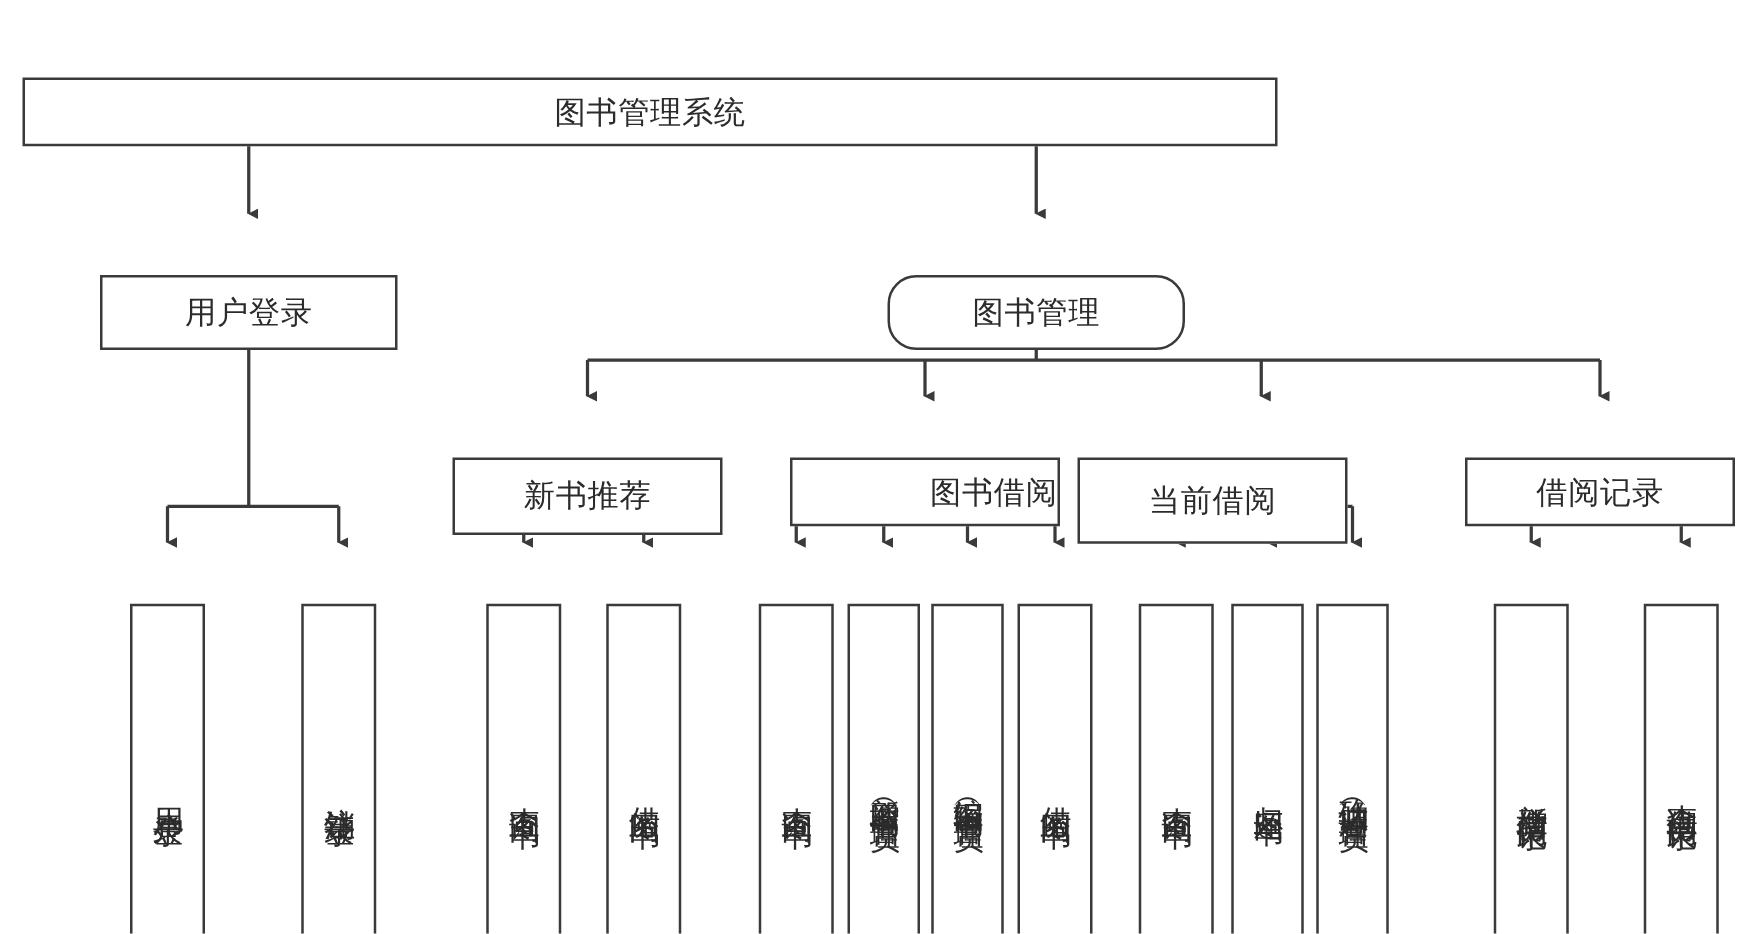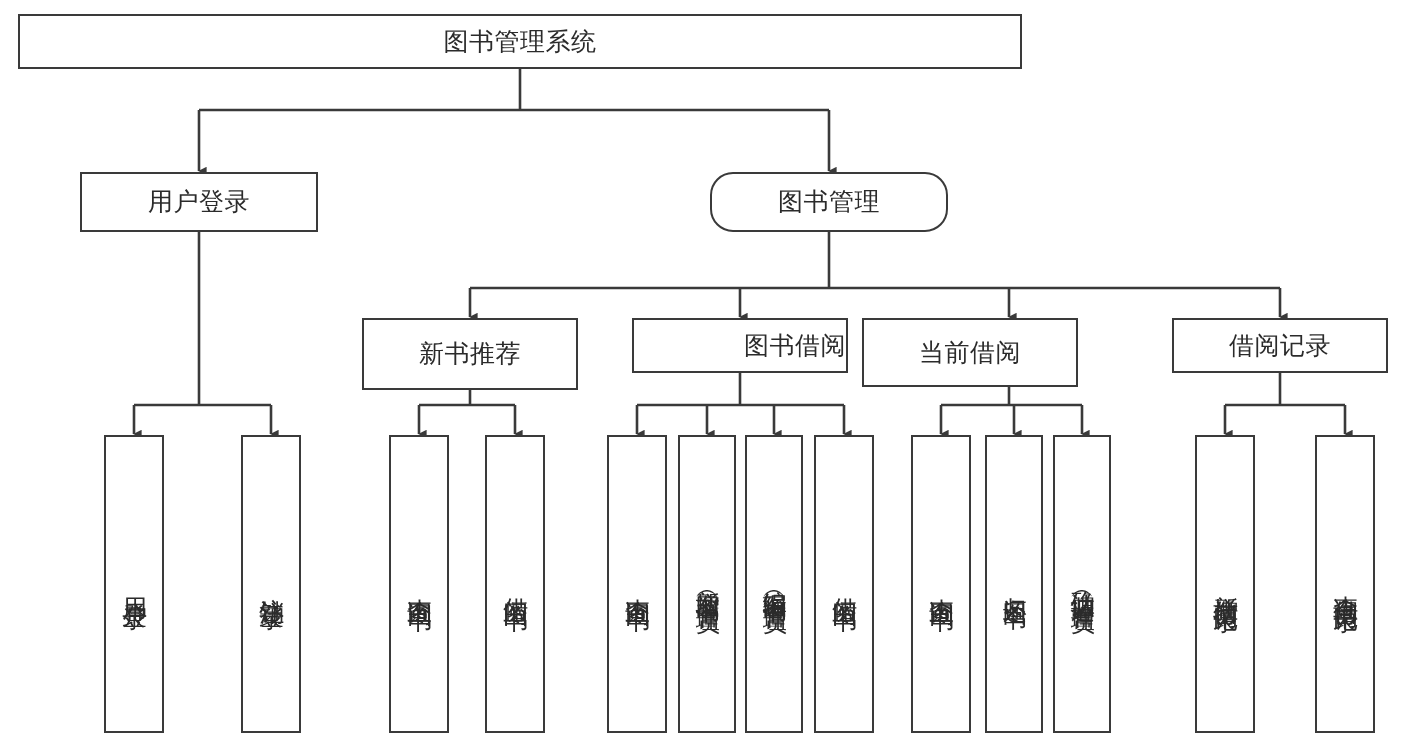--- a/index.html
+++ b/index.html
@@ -28,20 +28,21 @@
   .node {
     position: absolute;
     box-sizing: border-box;
     border: 2.5px solid #3a3a3a;
     background: #ffffff;
     display: flex;
     align-items: center;
     justify-content: center;
     color: #2b2b2b;
     z-index: 2;
+    margin-top: 48px;
   }
   .node .node-label {
     display: block;
     text-align: center;
     line-height: 1.18;
   }
   
   .node.horiz .node-label {
     font-size: 25px;
     letter-spacing: 0.5px;
@@ -127,21 +128,21 @@
   <div id="nodes-layer">
       <div class="node horiz" style="left: 18px; top: 14px; width: 1004px; height: 55px;">
         <span class="node-label">图书管理系统</span>
       </div>
       <div class="node horiz" style="left: 80px; top: 172px; width: 238px; height: 60px;">
         <span class="node-label">用户登录</span>
       </div>
       <div class="node horiz" style="left: 710px; top: 172px; width: 238px; height: 60px; border-radius: 23px;">
         <span class="node-label">图书管理</span>
       </div>
-      <div class="node horiz" style="left: 362px; top: 318px; width: 216px; height: 72px;">
+      <div class="node horiz" style="left: 362px; top: 318px; width: 216px; height: 62px;">
         <span class="node-label">新书推荐</span>
       </div>
       <div class="node horiz" style="left: 632px; top: 318px; width: 216px; height: 55px; justify-content: flex-end;">
         <span class="node-label">图书借阅</span>
       </div>
       <div class="node horiz" style="left: 862px; top: 318px; width: 216px; height: 69px;">
         <span class="node-label">当前借阅</span>
       </div>
       <div class="node horiz" style="left: 1172px; top: 318px; width: 216px; height: 55px;">
         <span class="node-label">借阅记录</span>

